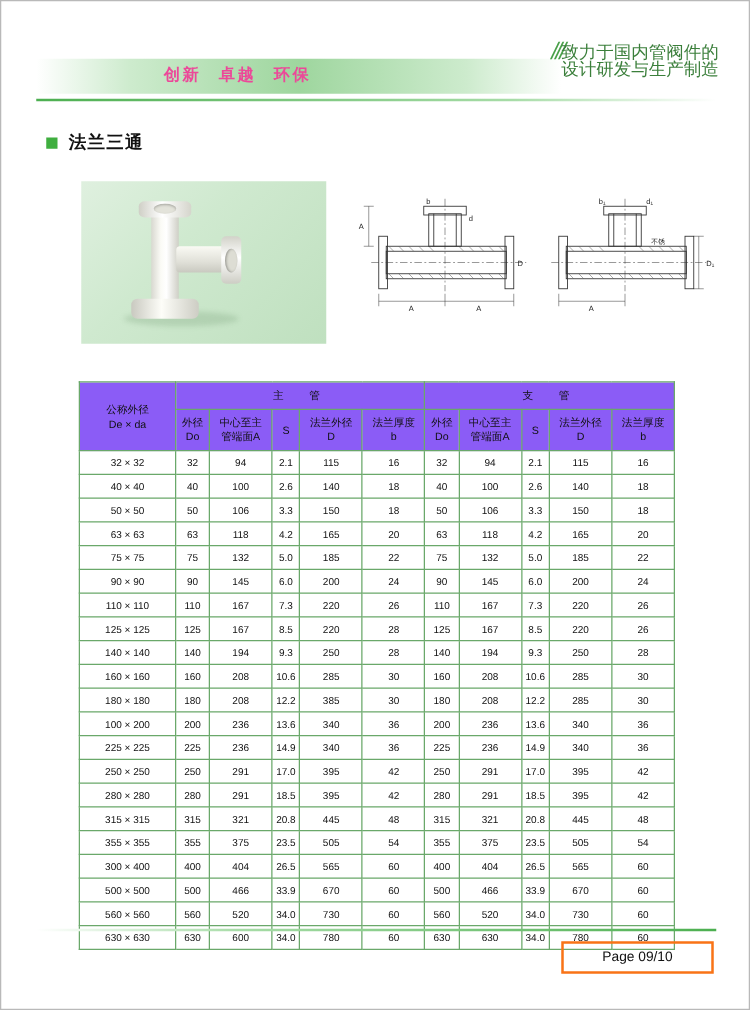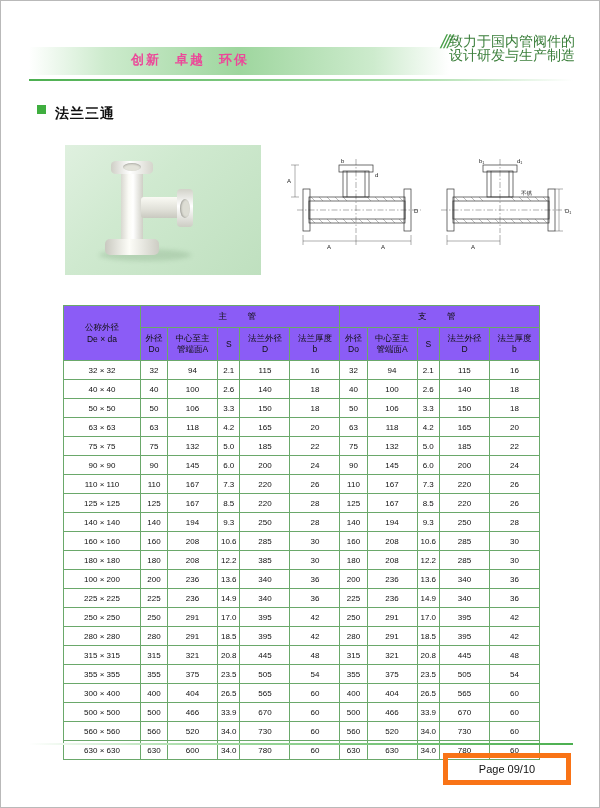--- a/index.html
+++ b/index.html
@@ -74,21 +74,21 @@
     letter-spacing: -2px;
     transform: skewX(-12deg);
   }
 
   
   .title-row {
     position: absolute;
     left: 36px;
     top: 104px;
     display: flex;
-    align-items: flex-start;
+    align-items: center;
   }
   .title-marker {
     width: 9px;
     height: 9px;
     background: #3fae3f;
     margin-right: 9px;
   }
   .title-text {
     font-size: 14px;
     font-weight: bold;
@@ -233,21 +233,21 @@
     width: 544px;
     height: 2px;
     background: linear-gradient(to right, #ffffff 0%, #a7dca7 30%, #4caf50 100%);
   }
   .page-box {
     position: absolute;
     right: 28px;
     top: 752px;
     width: 118px;
     height: 22px;
-    border: 5px solid #f97316;
+    border: 2px solid #f97316;
     display: flex;
     align-items: center;
     justify-content: center;
     font-size: 11px;
     color: #111;
   }
 </style>
 </head>
 <body>
 

